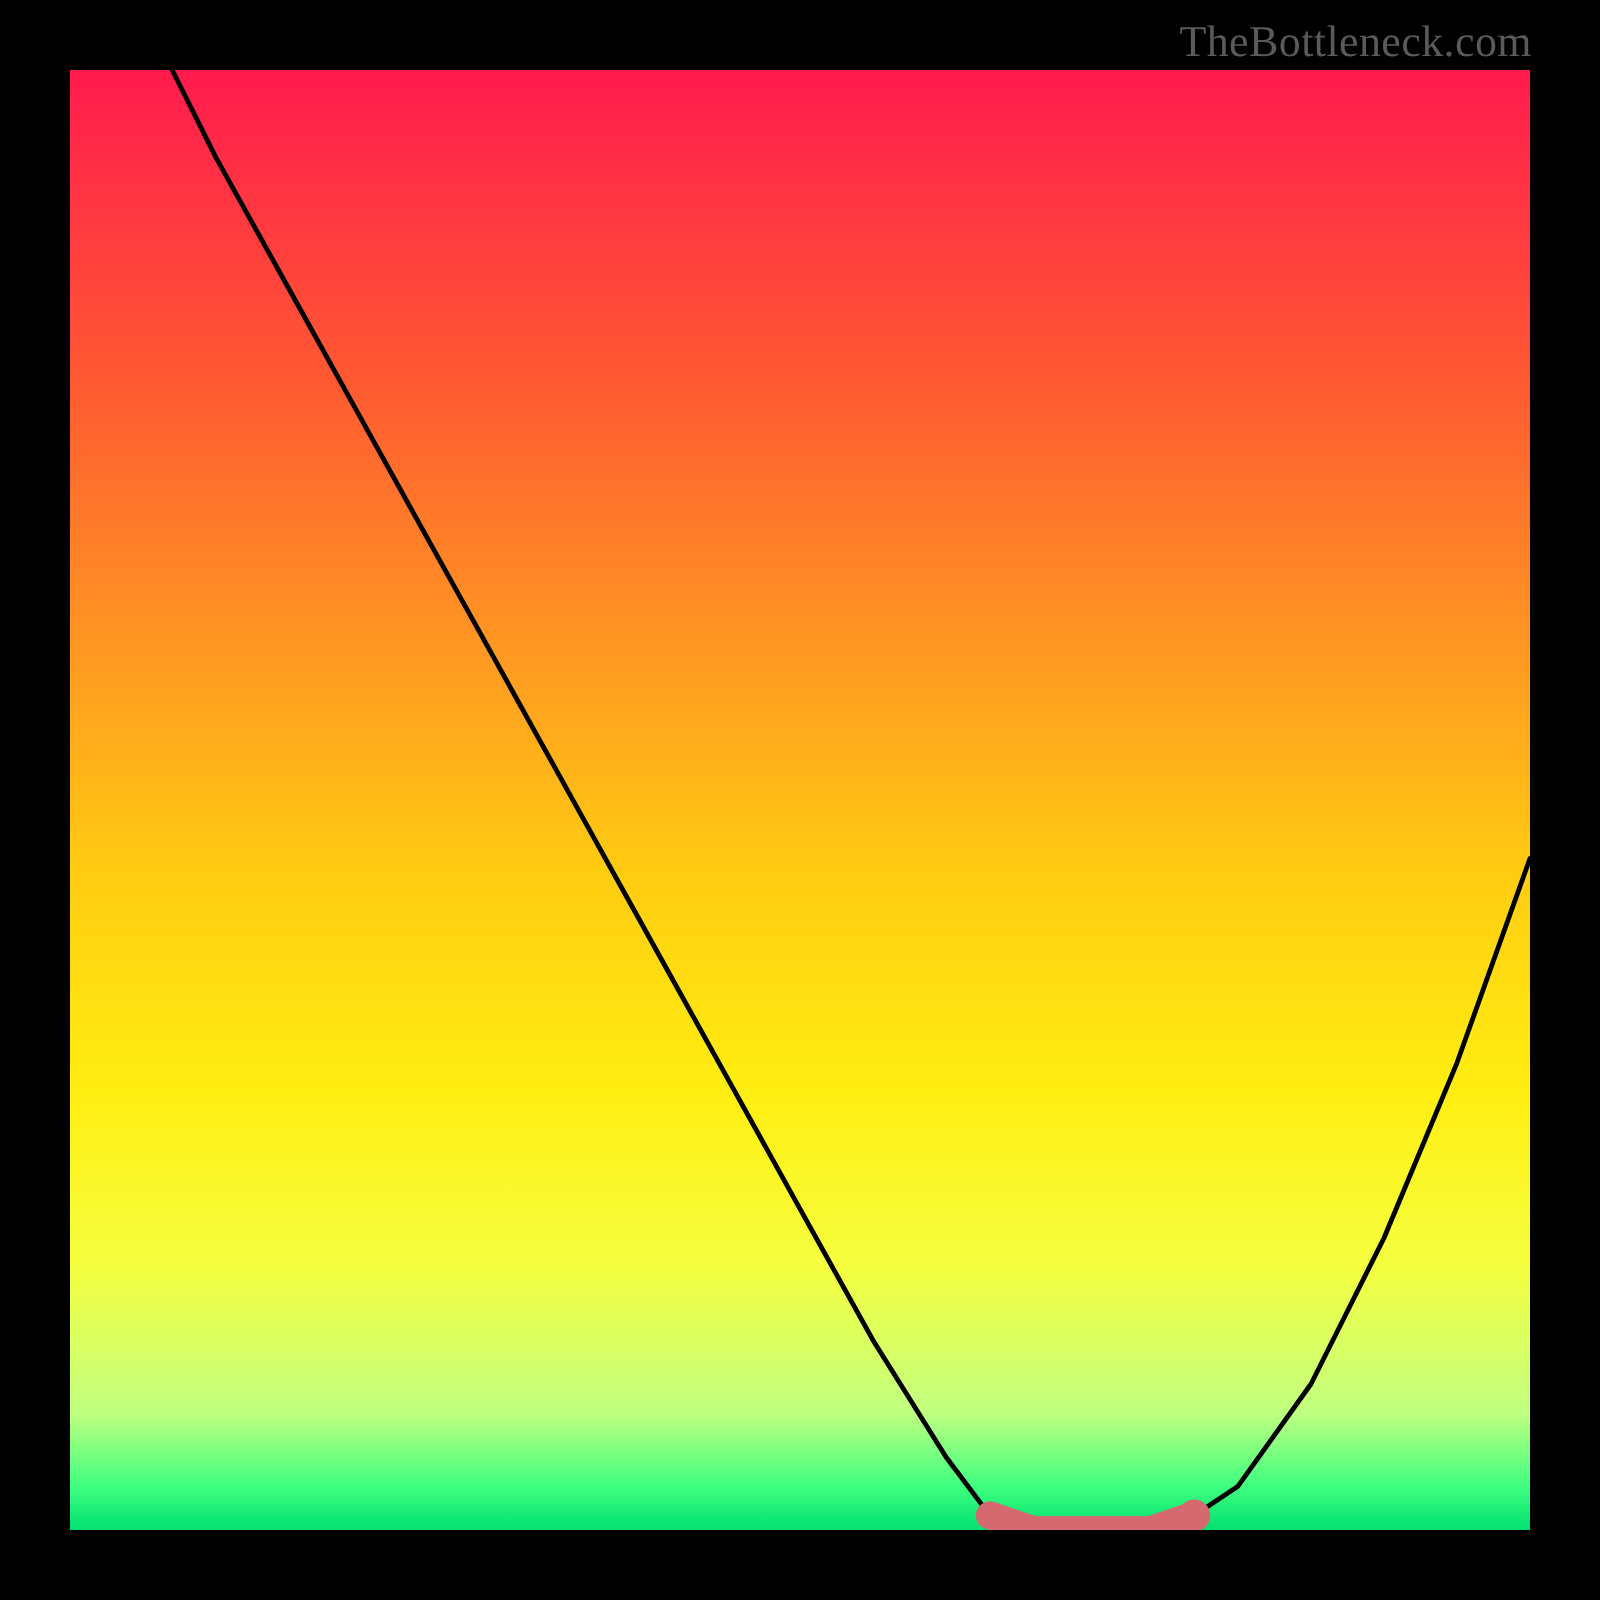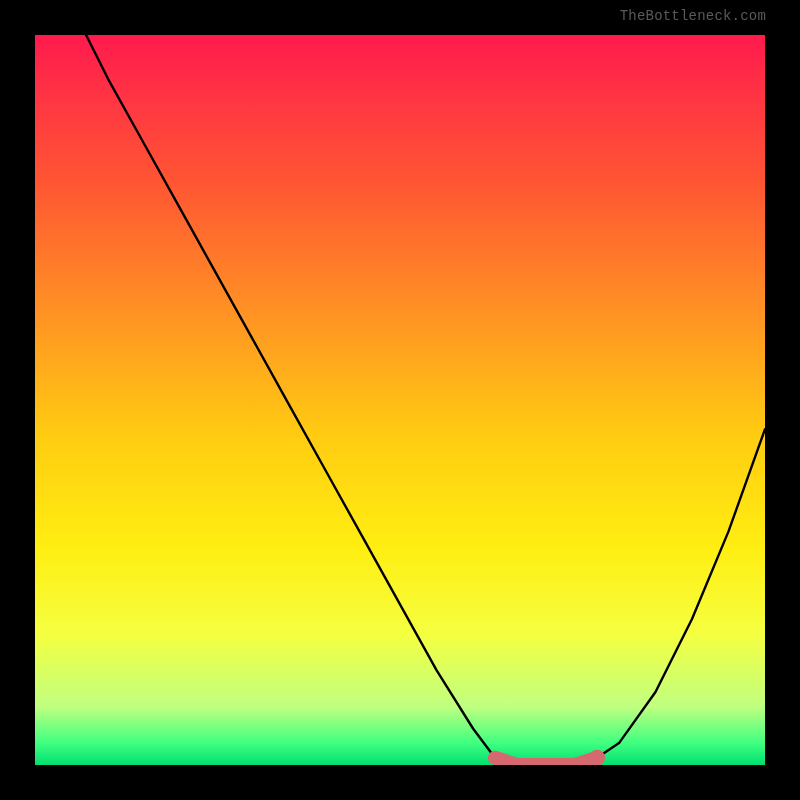--- a/index.html
+++ b/index.html
@@ -31,22 +31,22 @@
       #f5ff40 82%,
       #c0ff80 92%,
       #40ff80 97%,
       #00e070 100%
     );
   }
   .attribution {
     position: absolute;
     top: 8px;
     right: 34px;
-    font-family: Liberation Mono, monospace;
-    font-size: 14px;
+    font-family: Liberation Serif, serif;
+    font-size: 22px;
     color: #5a5a5a;
     letter-spacing: 0.2px;
   }
   svg.curve {
     position: absolute;
     left: 0;
     top: 0;
     width: 730px;
     height: 730px;
   }

